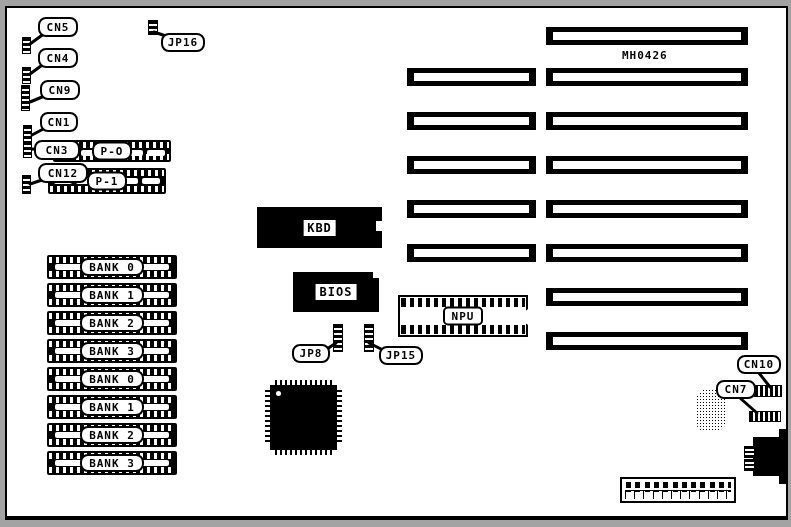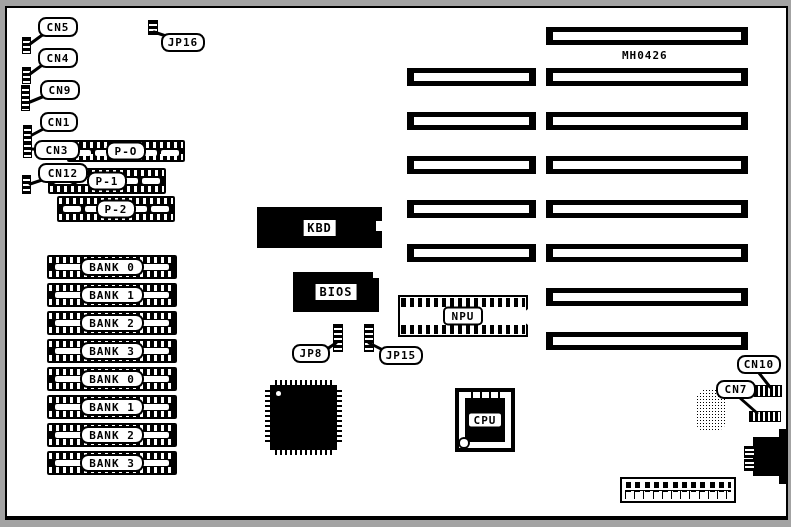--- a/index.html
+++ b/index.html
@@ -109,46 +109,37 @@
   <div class="co" style="left:40px;top:80px;width:40px;height:20px">CN9</div>
   <div class="co" style="left:40px;top:112px;width:38px;height:20px">CN1</div>
   <div class="co" style="left:34px;top:140px;width:46px;height:20px">CN3</div>
   <div class="co" style="left:38px;top:163px;width:50px;height:20px">CN12</div>
   <div class="co" style="left:161px;top:33px;width:44px;height:19px">JP16</div>
   <div class="co" style="left:292px;top:344px;width:38px;height:19px">JP8</div>
   <div class="co" style="left:379px;top:346px;width:44px;height:19px">JP15</div>
   <div class="co" style="left:737px;top:355px;width:44px;height:19px">CN10</div>
   <div class="co" style="left:716px;top:380px;width:40px;height:19px">CN7</div>
 
-  <div class="simm" style="left:67px;top:140px;width:118px;height:22px">
+  <div class="simm" style="left:53px;top:140px;width:118px;height:22px">
     <div class="bt"></div>
       <div class="bb"></div>
     <div class="sb" style="left:6px;top:10px;width:18px"></div>
       <div class="sb" style="left:28px;top:10px;width:16px"></div>
     <div class="sb" style="right:28px;top:10px;width:16px"></div>
       <div class="sb" style="right:6px;top:10px;width:18px"></div>
     <div class="co" style="width:40px;height:19px">P-O</div>
   </div>
   <div class="simm" style="left:48px;top:168px;width:118px;height:26px">
     <div class="bt"></div>
       <div class="bb"></div>
     <div class="sb" style="left:6px;top:10px;width:18px"></div>
       <div class="sb" style="left:28px;top:10px;width:16px"></div>
     <div class="sb" style="right:28px;top:10px;width:16px"></div>
       <div class="sb" style="right:6px;top:10px;width:18px"></div>
     <div class="co" style="width:40px;height:19px">P-1</div>
-  </div>
-  <div class="simm" style="left:57px;top:196px;width:118px;height:26px">
-    <div class="bt"></div>
-      <div class="bb"></div>
-    <div class="sb" style="left:6px;top:10px;width:18px"></div>
-      <div class="sb" style="left:28px;top:10px;width:16px"></div>
-    <div class="sb" style="right:28px;top:10px;width:16px"></div>
-      <div class="sb" style="right:6px;top:10px;width:18px"></div>
-    <div class="co" style="width:40px;height:19px">P-2</div>
   </div>
 
   <div class="simm" style="left:47px;top:255px;width:130px;height:24px">
     <div class="bt"></div>
       <div class="bb"></div>
     <div class="sb" style="left:8px;top:9px;width:36px"></div>
       <div class="sb" style="right:8px;top:9px;width:36px"></div>
     <div class="co" style="width:64px;height:18px">BANK 0</div>
   </div>
   <div class="simm" style="left:47px;top:283px;width:130px;height:24px">
@@ -262,30 +253,20 @@
   </div>
 
   <div class="qfp" style="left:270px;top:385px;width:67px;height:65px">
     <div class="ph" style="top:-5px"></div>
       <div class="ph" style="bottom:-5px"></div>
     <div class="pv" style="left:-5px"></div>
       <div class="pv" style="right:-5px"></div>
     <div class="dot"></div>
   </div>
 
-  <div class="cpu" style="left:455px;top:388px;width:60px;height:64px">
-    <div class="ring"></div>
-    <div class="core"></div>
-    <div class="tick" style="left:16px"></div>
-      <div class="tick" style="left:25px"></div>
-    <div class="tick" style="left:34px"></div>
-      <div class="tick" style="left:43px"></div>
-    <div class="pin1"></div>
-    <div class="co" style="width:36px;height:17px">CPU</div>
-  </div>
 
   <div class="stripebar" style="left:754px;top:385px;width:26px;height:10px"></div>
   <div class="stripebar" style="left:749px;top:411px;width:30px;height:9px"></div>
 
   <div class="blob" style="left:696px;top:389px;width:31px;height:43px"></div>
 
   <div class="kbdconn" style="left:753px;top:437px;width:30px;height:39px"></div>
   <div class="kbdconn" style="left:779px;top:429px;width:9px;height:55px"></div>
   <div class="kbdtab" style="left:744px;top:446px"></div>
   <div class="kbdtab" style="left:744px;top:459px"></div>

